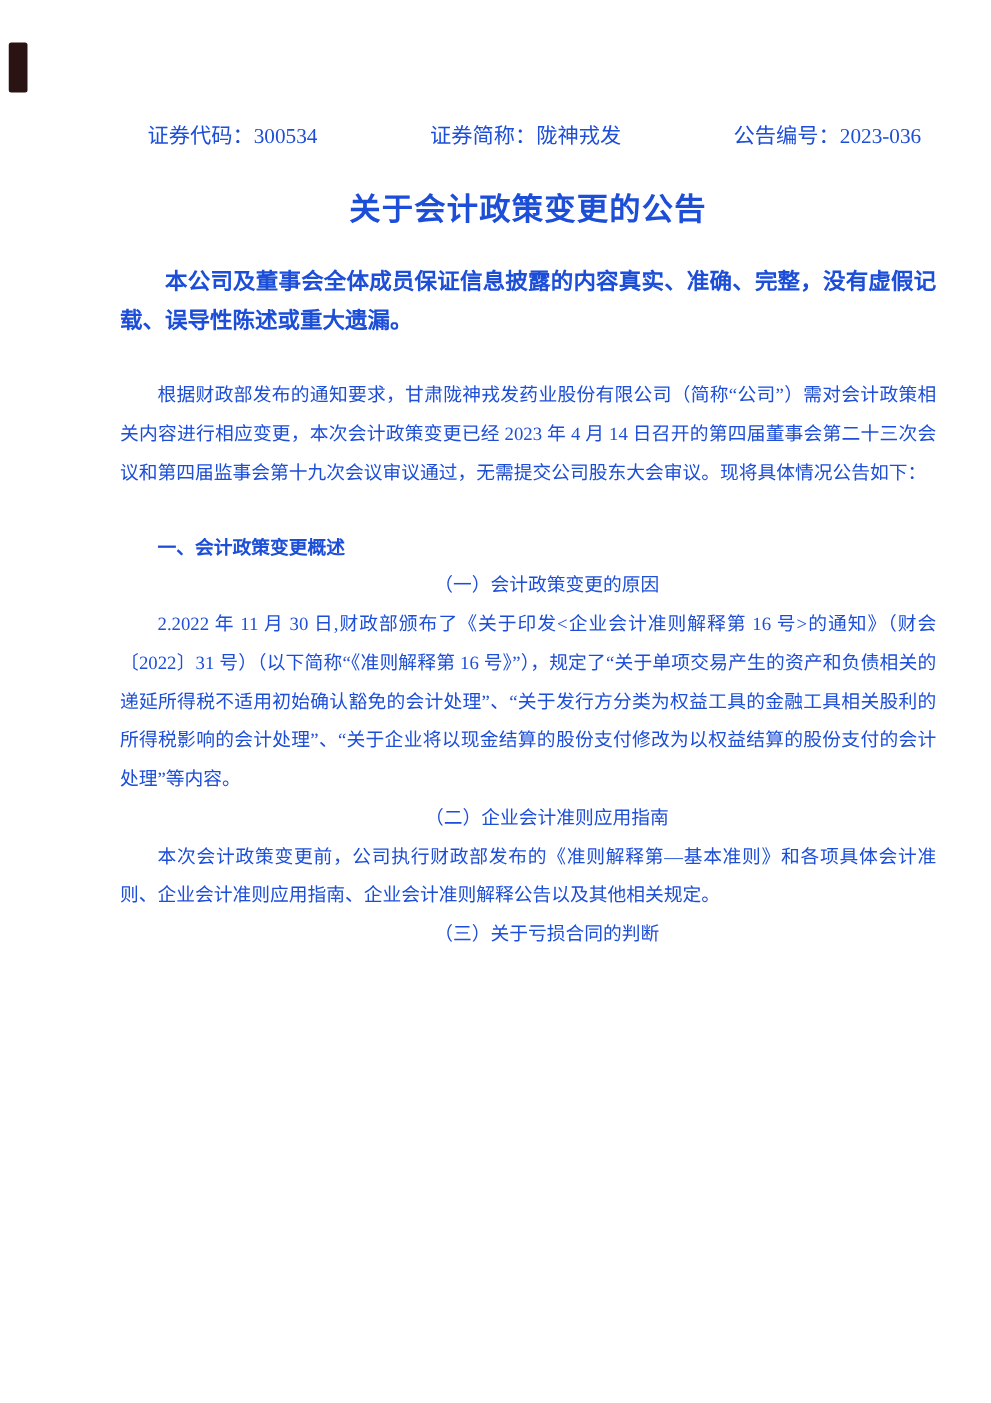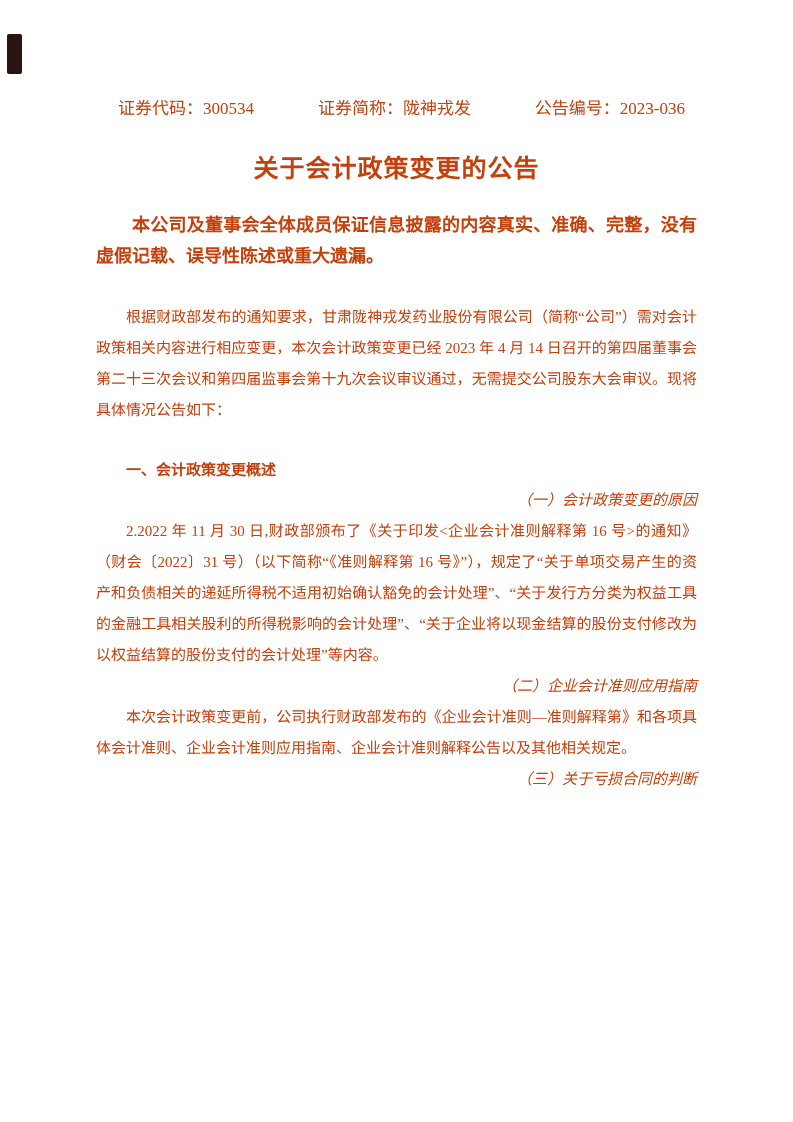--- a/index.html
+++ b/index.html
@@ -6,22 +6,22 @@
     margin: 0;
     padding: 0;
     background: #ffffff;
   }
   .page {
     position: relative;
     width: 793px;
     height: 1114px;
     background: #ffffff;
     box-sizing: border-box;
-    padding: 98px 96px 0 96px;
-    color: #c2410c;
+    padding: 98px 44px 0 96px;
+    color: #1d4ed8;
     overflow: hidden;
   }
   
   .scan-mark {
     position: absolute;
     left: 7px;
     top: 34px;
     width: 15px;
     height: 40px;
     background: #2a1413;
@@ -68,22 +68,21 @@
     text-align: justify;
     font-family: "Liberation Serif", "DejaVu Serif", serif;
   }
   .content p.heading1 {
     font-family: "Liberation Sans", "DejaVu Sans", sans-serif;
     font-weight: bold;
     text-align: left;
     margin-top: 28px;
   }
   .content p.heading2 {
-    text-align: right;
-    font-style: italic;
+    text-align: center;
   }
 </style>
 </head>
 <body>
 
 <div class="page">
 
   <div class="scan-mark"></div>
 
   <div class="header-row">
@@ -97,17 +96,17 @@
   </div>
 
   <p class="disclaimer">本公司及董事会全体成员保证信息披露的内容真实、准确、完整，没有虚假记载、误导性陈述或重大遗漏。</p>
 
   <div class="content" id="paragraphs">
       <p class="body">根据财政部发布的通知要求，甘肃陇神戎发药业股份有限公司（简称“公司”）需对会计政策相关内容进行相应变更，本次会计政策变更已经 2023 年 4 月 14 日召开的第四届董事会第二十三次会议和第四届监事会第十九次会议审议通过，无需提交公司股东大会审议。现将具体情况公告如下：</p>
       <p class="heading1">一、会计政策变更概述</p>
       <p class="heading2">（一）会计政策变更的原因</p>
       <p class="body">2.2022 年 11 月 30 日,财政部颁布了《关于印发&lt;企业会计准则解释第 16 号&gt;的通知》（财会〔2022〕31 号）（以下简称“《准则解释第 16 号》”），规定了“关于单项交易产生的资产和负债相关的递延所得税不适用初始确认豁免的会计处理”、“关于发行方分类为权益工具的金融工具相关股利的所得税影响的会计处理”、“关于企业将以现金结算的股份支付修改为以权益结算的股份支付的会计处理”等内容。</p>
       <p class="heading2">（二）企业会计准则应用指南</p>
-      <p class="body">本次会计政策变更前，公司执行财政部发布的《企业会计准则—准则解释第》和各项具体会计准则、企业会计准则应用指南、企业会计准则解释公告以及其他相关规定。</p>
+      <p class="body">本次会计政策变更前，公司执行财政部发布的《准则解释第—基本准则》和各项具体会计准则、企业会计准则应用指南、企业会计准则解释公告以及其他相关规定。</p>
       <p class="heading2">（三）关于亏损合同的判断</p>
     </div>
 
 </div>
 
 </body></html>

